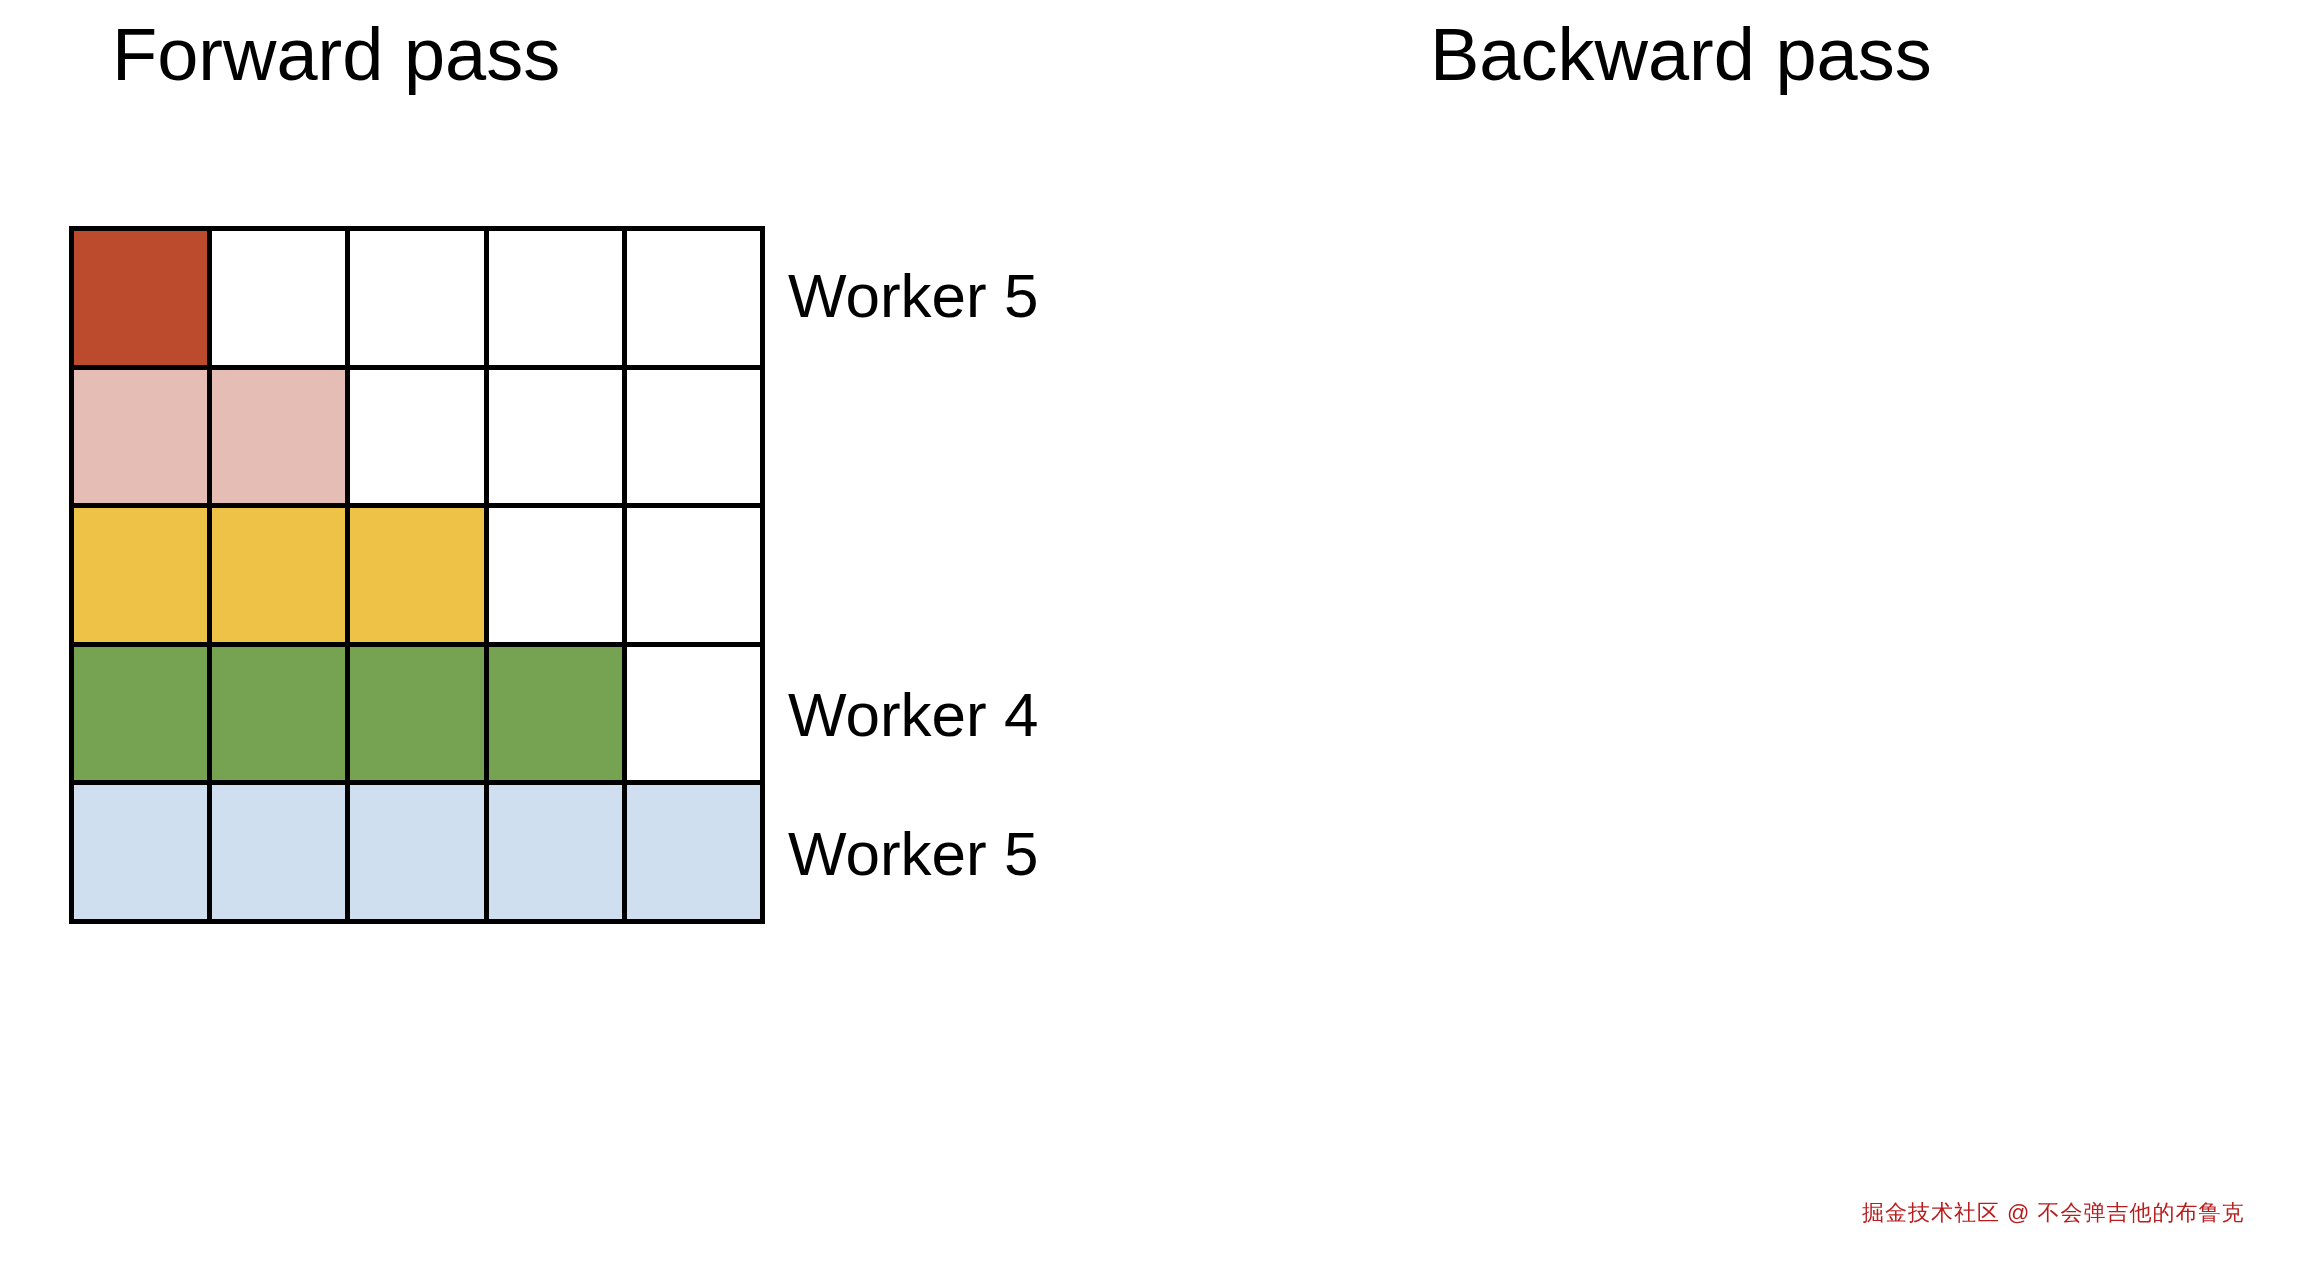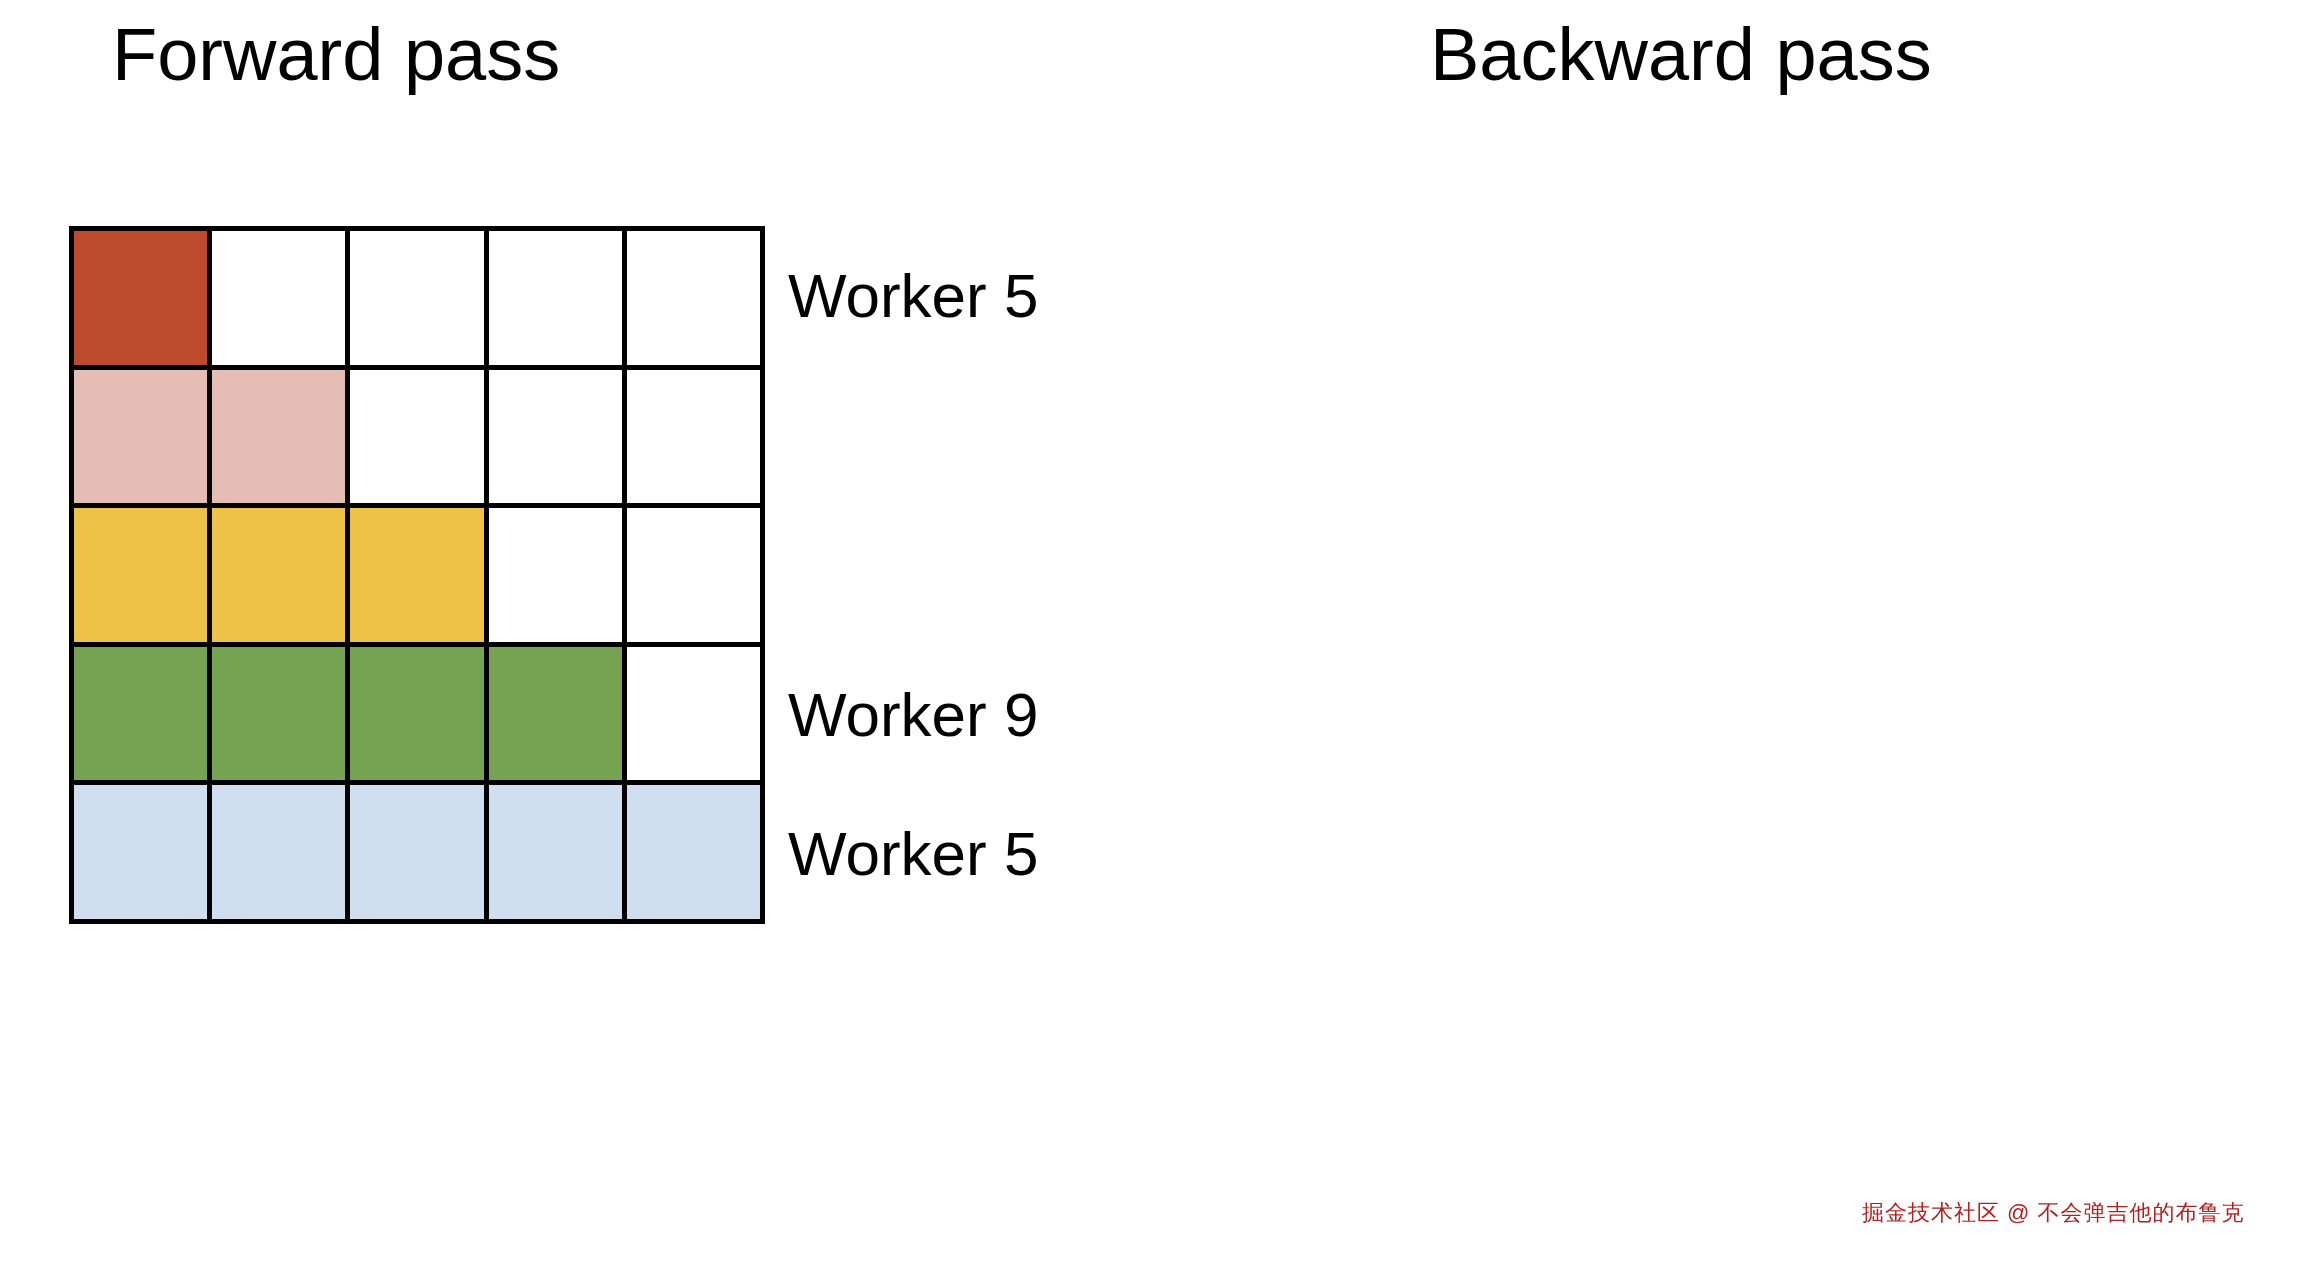--- a/index.html
+++ b/index.html
@@ -115,21 +115,21 @@
       <div class="cell" style="background: rgb(255, 255, 255);"></div>
       <div class="cell" style="background: rgb(207, 223, 239);"></div>
       <div class="cell" style="background: rgb(207, 223, 239);"></div>
       <div class="cell" style="background: rgb(207, 223, 239);"></div>
       <div class="cell" style="background: rgb(207, 223, 239);"></div>
       <div class="cell" style="background: rgb(207, 223, 239);"></div>
     </div>
 
   <div id="forward-row-labels">
       <div class="row-label" style="top: 0px;">Worker 5</div>
-      <div class="row-label" style="top: 418.8px;">Worker 9</div>
+      <div class="row-label" style="top: 418.8px;">Worker 4</div>
       <div class="row-label" style="top: 558.4px;">Worker 5</div>
     </div>
 </div>
 
 <div class="panel" id="panel-backward">
   <div class="panel-title" id="backward-title">Backward pass</div>
 
 </div>
 
 <div id="watermark">掘金技术社区 @ 不会弹吉他的布鲁克</div>

